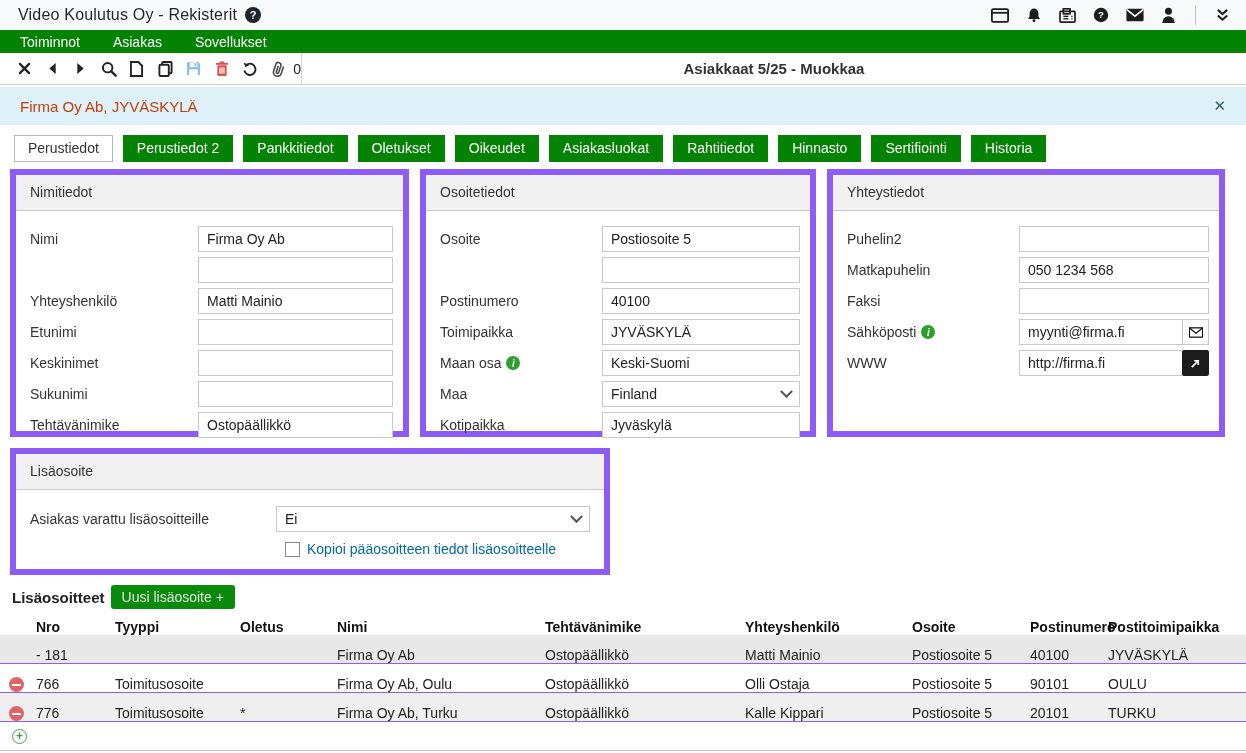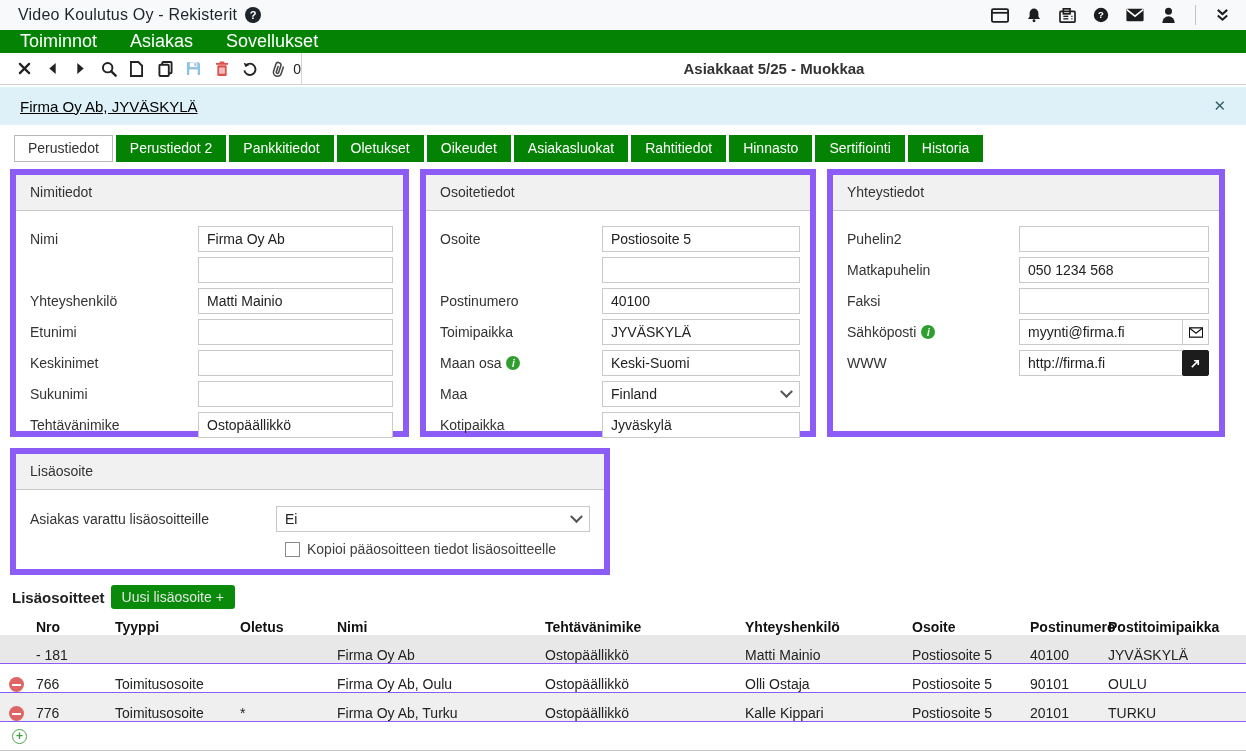--- a/index.html
+++ b/index.html
@@ -11,40 +11,40 @@
   .app-title { font-size:16px; color:#1d242b; letter-spacing:.2px; }
   .title-help { width:16px; height:16px; border-radius:50%; background:#1d242b; color:#fff;
                 font-size:11px; font-weight:bold; display:inline-flex; align-items:center;
                 justify-content:center; margin-left:8px; }
   .titlebar-right { margin-left:auto; display:flex; align-items:center; gap:17px; color:#1d1d1d; }
   .titlebar-right svg { display:block; }
   .tb-divider { width:1px; height:20px; background:#c3c3c3; margin:0 2px; }
 
   
   .menubar { height:23px; background:#048204; display:flex; align-items:center; padding-left:20px; }
-  .menu-item { color:#fff; font-size:18px; margin-right:33px; cursor:default; }
+  .menu-item { color:#fff; font-size:14px; margin-right:33px; cursor:default; }
 
   
   .toolbar { height:32px; border-bottom:1px solid #cfcfcf; display:flex; align-items:stretch; background:#fff; }
   .toolbar-icons { width:302px; border-right:1px solid #d5d5d5; display:flex; align-items:center;
                    padding-left:10px; gap:0; }
   .tool-btn { width:29px; height:26px; display:flex; align-items:center; justify-content:center; color:#222; }
   .tool-btn svg { display:block; }
   .attach-count { font-size:14px; color:#222; margin-left:1px; }
   .toolbar-title-area { flex:1; display:flex; align-items:center; justify-content:center; }
   .record-title { font-size:15px; font-weight:bold; color:#333; }
 
   
   .infobar { height:38px; background:#def0f8; margin-top:2px; display:flex; align-items:center;
              padding:0 20px; }
-  .infobar-text { font-size:15px; color:#000000;text-decoration:underline; }
+  .infobar-text { font-size:15px; color:#c2410c; }
   .infobar-close { margin-left:auto; color:#35606b; font-size:15px; font-weight:bold; cursor:default; }
 
   
-  .tabs { display:flex; gap:3px; margin:10px 0 0 14px; height:27px; }
+  .tabs { display:flex; gap:10px; margin:10px 0 0 14px; height:27px; }
   .tab { font-size:14px; padding:0 13px; line-height:25px; white-space:nowrap; cursor:default; }
   .tab.active { background:#fff; color:#333; border:1px solid #b9b9b9; }
   .tab.inactive { background:#048204; color:#fff; border:1px solid #048204; }
 
   
   .panels-row { display:flex; gap:11px; margin:7px 0 0 10px; }
   .panel { border:6px solid #8b5cf6; background:#fff; }
   .panel-h268 { height:268px; }
   .panel-header { height:36px; background:#f1f1f1; border-bottom:1px solid #c9c9c9;
                   font-size:14px; color:#333; line-height:35px; padding-left:14px; }
@@ -69,21 +69,21 @@
   
   .lisaosoite-panel { width:600px; margin:11px 0 0 10px; }
   .lisa-row { display:flex; align-items:center; height:28px; }
   .lisa-row .flabel { width:255px; }
   .lisa-select { width:325px; height:26px; border:1px solid #c9c9c9; display:flex; align-items:center;
                  font-size:14px; padding:0 8px; }
   .lisa-select .chev { margin-left:auto; width:9px; height:9px; border-right:2px solid #555;
                        border-bottom:2px solid #555; transform:rotate(45deg) translate(-2px,-2px); }
   .checkbox-row { display:flex; align-items:center; margin:8px 0 0 255px; }
   .checkbox { width:15px; height:15px; border:1px solid #8a8a8a; background:#fff; margin-right:7px; }
-  .checkbox-label { font-size:14px; color:#404040; }
+  .checkbox-label { font-size:14px; color:#0369a1; }
 
   
   .section { margin-top:6px; position:relative; }
   .section-titlerow { display:flex; align-items:center; height:32px; padding-left:12px; }
   .section-title { font-size:15px; font-weight:bold; color:#222; }
   .new-btn { background:#0a8a0a; color:#e5e5e5; font-size:14px; border:none; border-radius:3px;
              padding:4px 11px; margin-left:6px; font-family:inherit; cursor:default; }
 
   .tbl { width:1246px; }
   .trow { display:flex; align-items:flex-end; height:29px; font-size:14px; }

